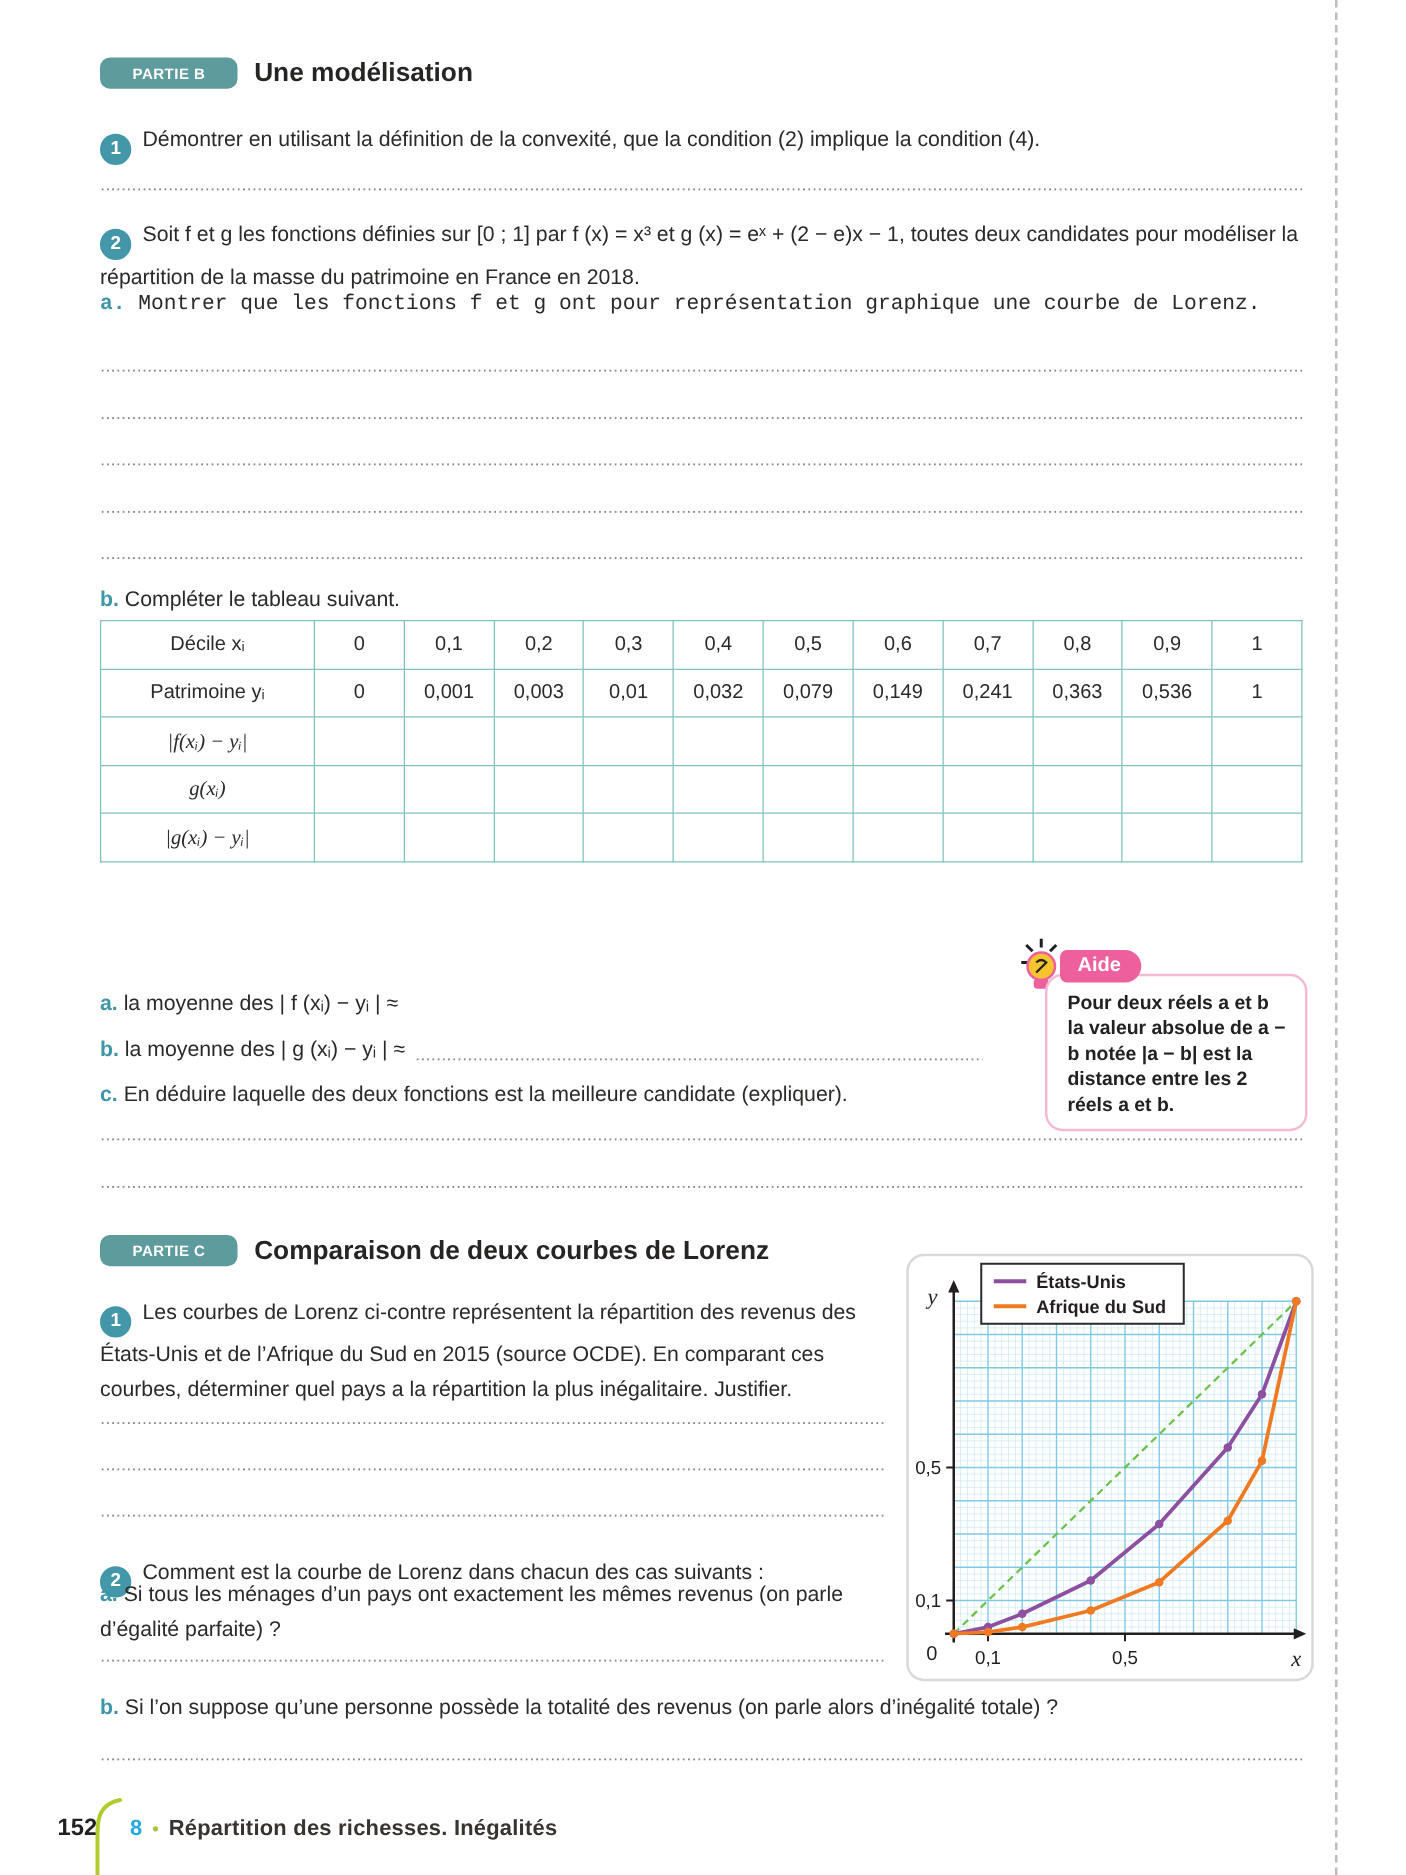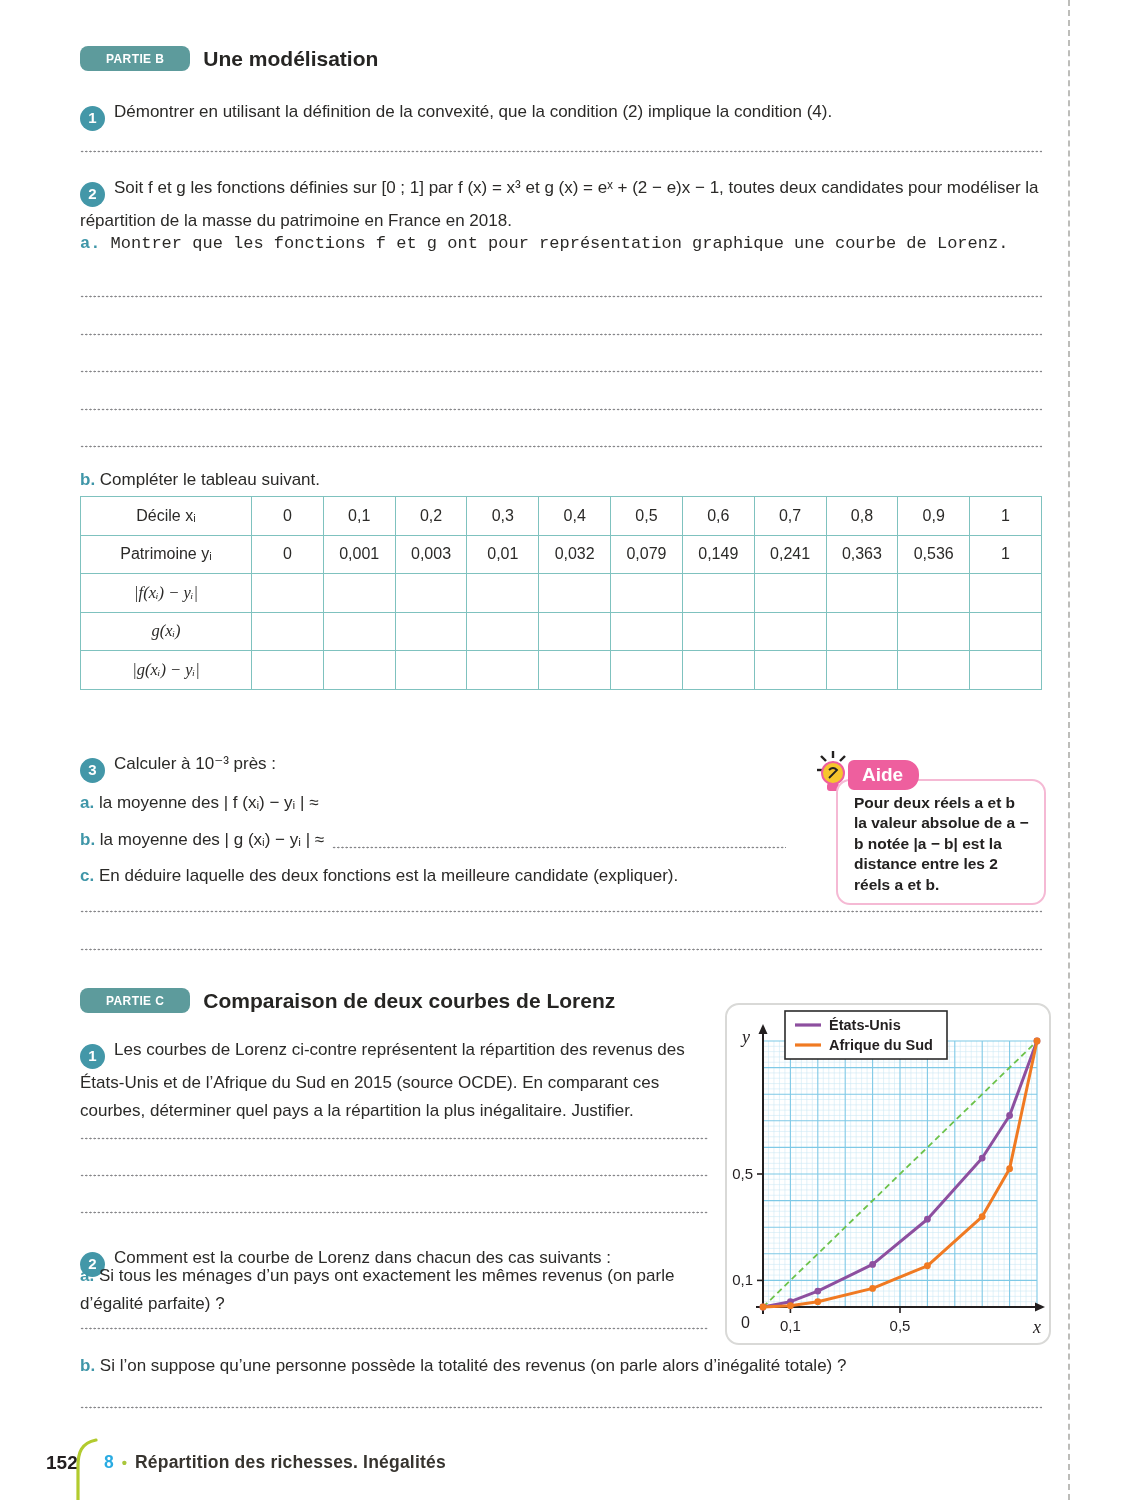--- a/index.html
+++ b/index.html
@@ -42,21 +42,21 @@
     font-size:16px; font-weight:normal; color:#2b2a28; padding:0 2px;
   }
   table.deciles th:first-child { width:166px; }
   table.deciles tr.math th { font-family:"Liberation Serif","DejaVu Serif",serif; font-style:italic; font-size:16.5px; }
   
   .aide-box {
     position:absolute; border:2.5px solid #f5b9d4; border-radius:14px; background:#fff;
     padding:12px 12px 8px 16px; font-size:15.5px; font-weight:600; line-height:1.32; color:#232120;
   }
   .aide-pill {
-    position:absolute; background:#ee5f9e; color:#fff; font-weight:bold; font-size:19px;
+    position:absolute; background:#ee5f9e; color:#fff; font-weight:bold; font-size:16px;
     padding:4px 16px 4px 14px; border-radius:6px 14px 14px 6px; z-index:3;
   }
   
   .chart-card { position:absolute; background:#fff; border:2px solid #d9d9d7; border-radius:14px; }
   .chart-card svg { display:block; }
   
   .footer-num { position:absolute; font-size:19px; font-weight:bold; color:#231f20; }
   .footer-chapter { position:absolute; display:flex; align-items:baseline; gap:8px; font-weight:bold; }
   .footer-chapter .chnum { color:#29abe2; font-size:17.5px; }
   .footer-chapter .chdot { color:#a9c63c; font-size:15px; }
@@ -168,23 +168,20 @@
           <td></td>
           <td></td>
           <td></td>
           <td></td>
           <td></td>
           <td></td>
         </tr>
       </tbody>
   </table>
 
-  <p class="abs qtext" style="left:80px; top:750px; width:700px;">
-    <span class="qcircle">3</span><span>Calculer à 10⁻³ près :</span>
-  </p>
 
   <div class="answer-row subtext" style="left:80px; top:789px; width:706px;flex-direction:column;">
     <span><span class="subletter">a.</span>
     <span>la moyenne des | f (xᵢ) − yᵢ | ≈</span></span>
     <span class="fill"></span>
   </div>
 
   <div class="answer-row subtext" style="left:80px; top:826px; width:706px;">
     <span><span class="subletter">b.</span>
     <span>la moyenne des | g (xᵢ) − yᵢ | ≈</span></span>

